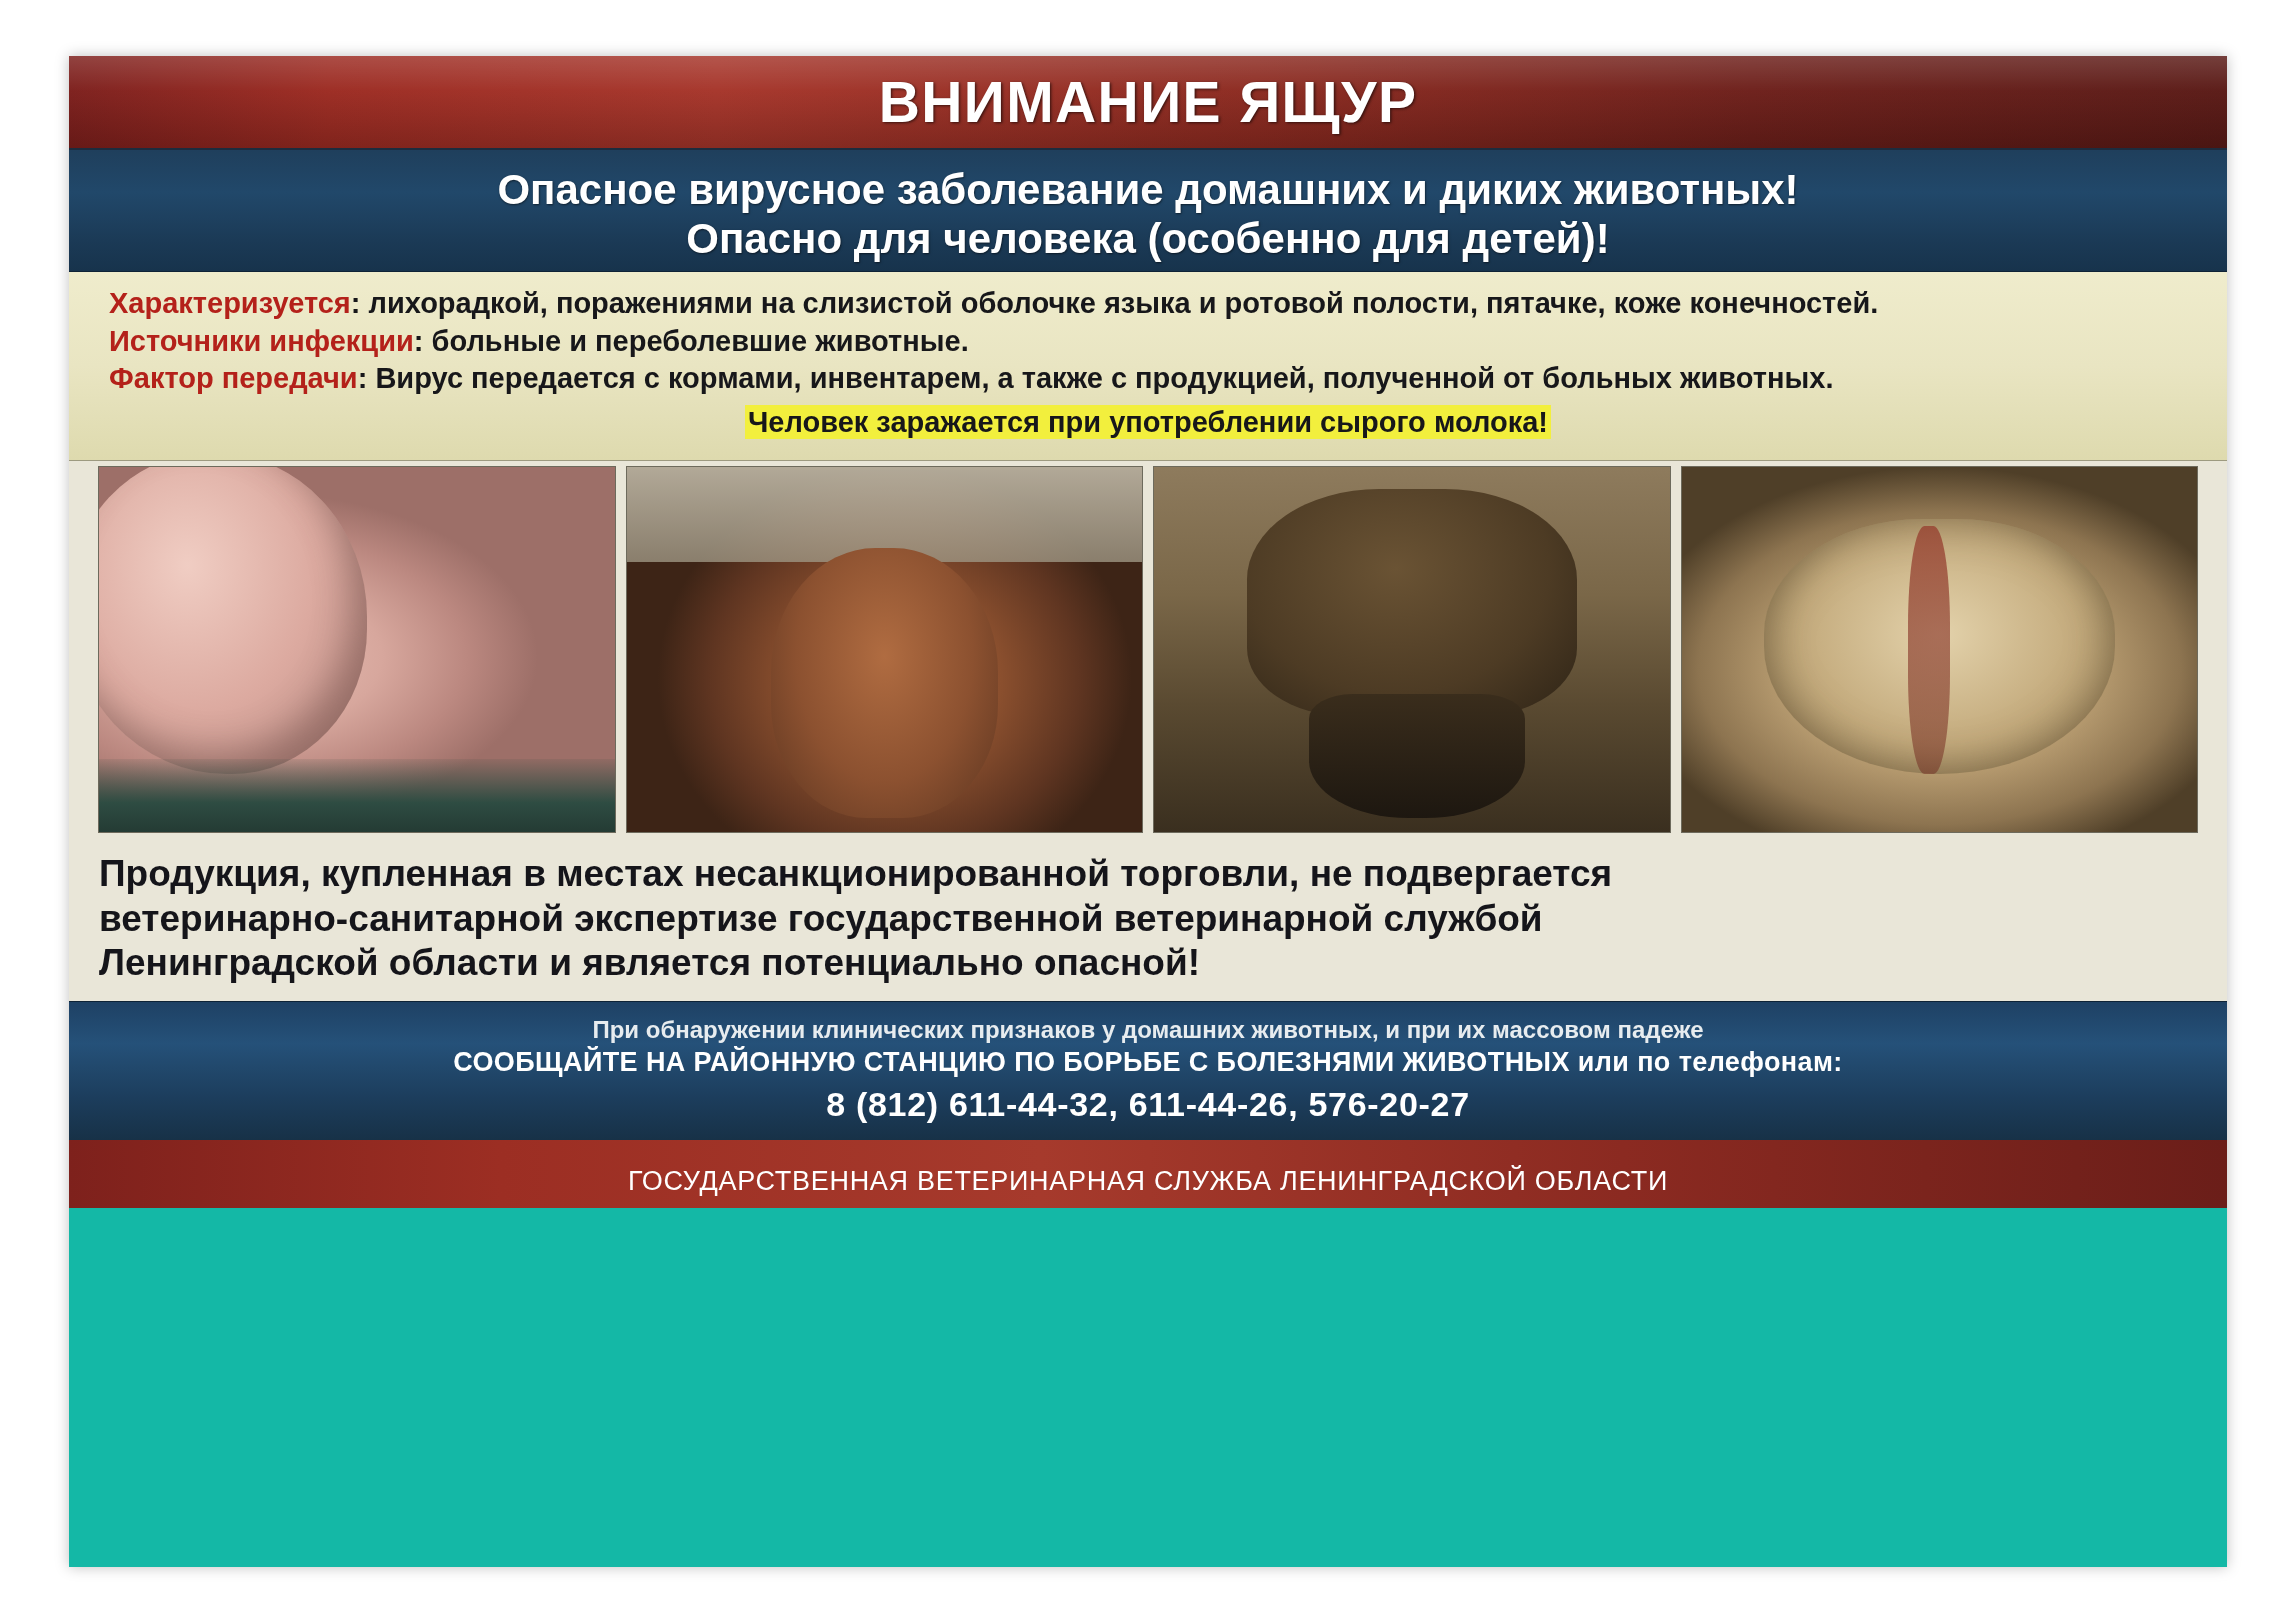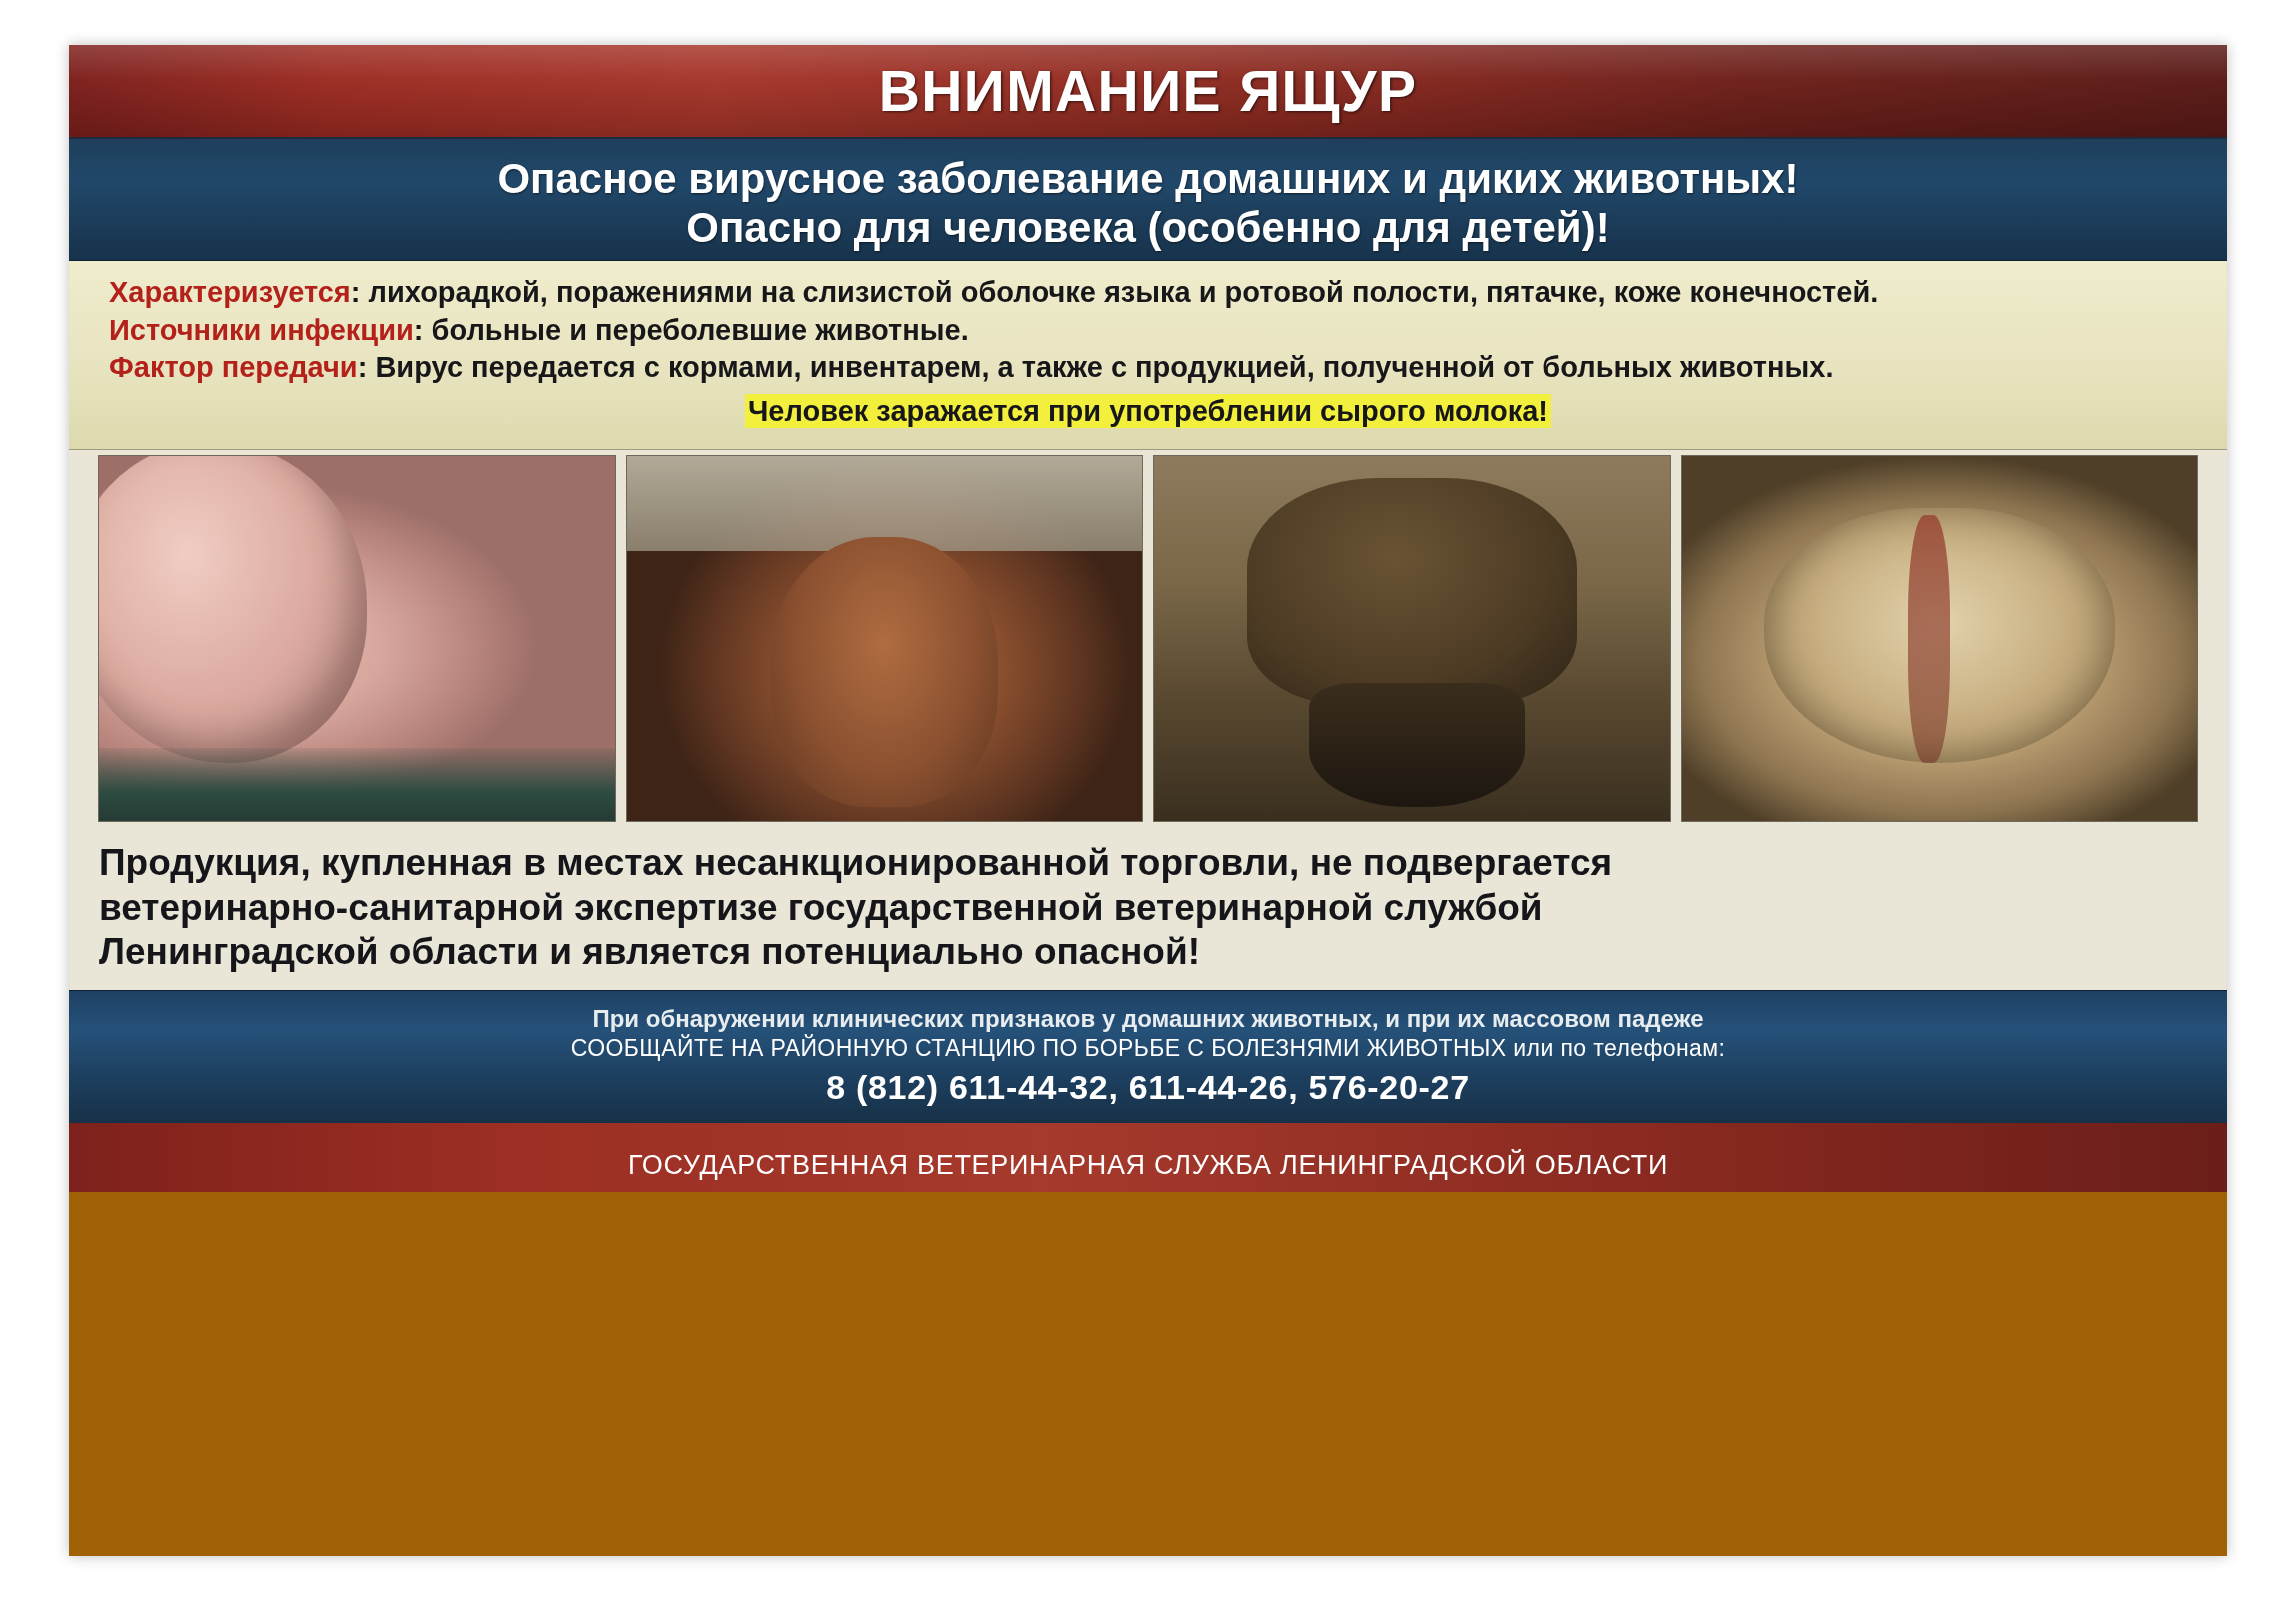--- a/index.html
+++ b/index.html
@@ -9,24 +9,24 @@
   }
   body {
     width: 2295px;
     height: 1599px;
     font-family: "Liberation Sans", sans-serif;
     overflow: hidden;
   }
   .poster {
     position: absolute;
     left: 69px;
-    top: 45px;
+    top: 56px;
     width: 2158px;
     height: 1511px;
-    background: #a16207;
+    background: #14b8a6;
     box-shadow: 0 0 13px rgba(0,0,0,0.25);
     overflow: hidden;
   }
 
   
   .title-bar {
     position: relative;
     height: 92px;
     background: linear-gradient(90deg,#7d1f1c 0%, #9c2b22 12%, #a6352a 30%, #8c2a20 55%, #6d1f1a 78%, #5a1a16 100%);
     display: flex;
@@ -190,22 +190,22 @@
     border-top: 1.4px solid #0e2336;
   }
   .contact-small {
     color: #e7ecef;
     font-size: 24px;
     font-weight: 600;
     line-height: 1.25;
   }
   .contact-mid {
     color: #ffffff;
-    font-size: 23px;
-    font-weight: normal;
+    font-size: 27px;
+    font-weight: bold;
     letter-spacing: 0.4px;
     line-height: 1.3;
   }
   .contact-phone {
     color: #ffffff;
     font-size: 34px;
     font-weight: bold;
     letter-spacing: 0.7px;
     margin-top: 4.3px;
   }

